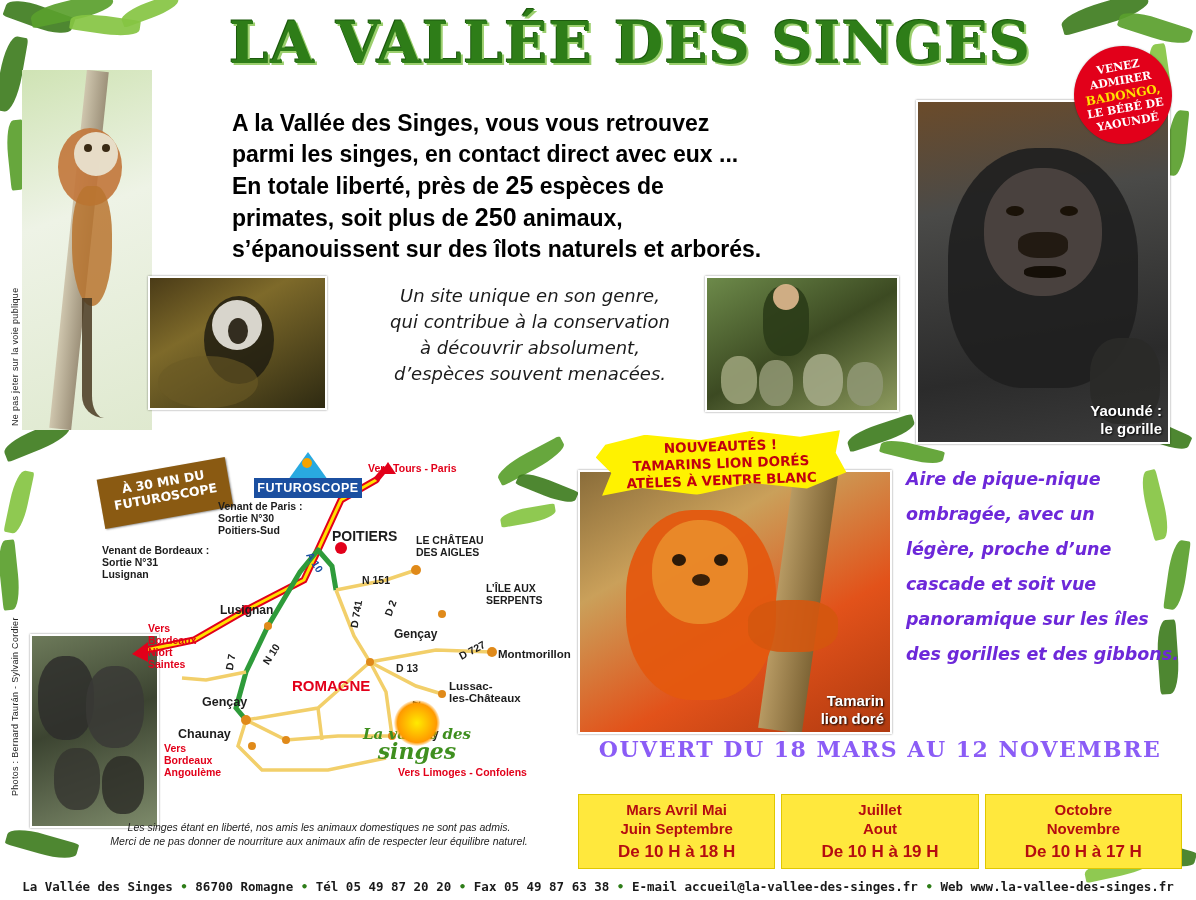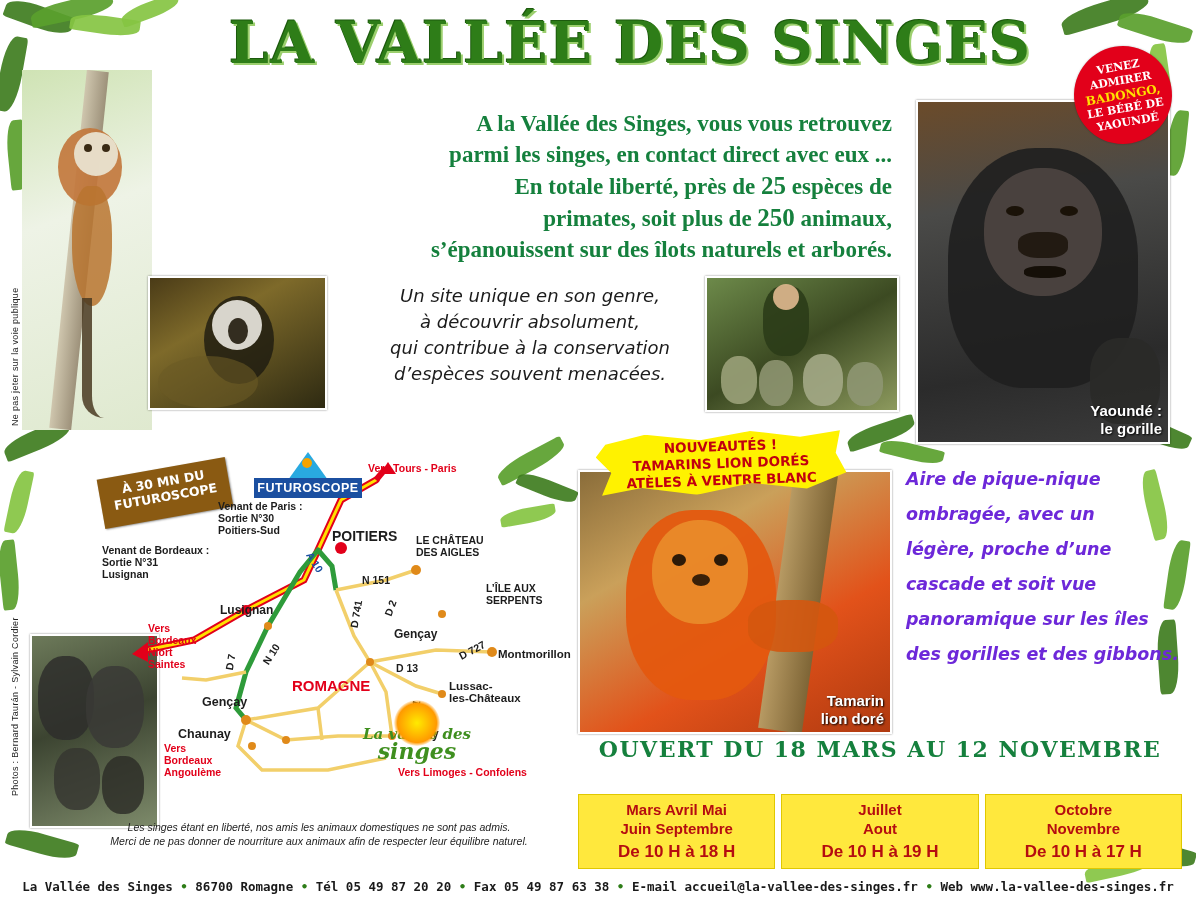--- a/index.html
+++ b/index.html
@@ -44,23 +44,23 @@
     font-size:57px;
     letter-spacing:1px;
     color:#2e7d18;
     text-shadow:2px 2px 0 #9ccf6e, -1px -1px 0 #1c5a0d;
     line-height:1;
   }
 
   
   .intro{
     position:absolute;left:232px;top:108px;width:660px;
-    text-align:right;
-    color:#15803d;
-    font-family:Liberation Serif, serif;
+    text-align:left;
+    color:#000000;
+    font-family:Liberation Sans, sans-serif;
     font-size:23px;
     line-height:31px;
     font-weight:600;
   }
   .intro b{font-weight:bold;}
   .intro .num{font-weight:bold;font-size:25px;}
 
   
   .subtext{
     position:absolute;left:340px;top:283px;width:380px;
@@ -125,21 +125,21 @@
     font-family:"DejaVu Sans", sans-serif;
     font-size:17.5px;line-height:35px;font-weight:600;
     font-style:italic;
   }
 
   
   .hours{
     position:absolute;left:578px;top:736px;width:604px;height:110px;
   }
   .hours-title{
-    text-align:center;color:#15803d;font-weight:bold;
+    text-align:center;color:#8b5cf6;font-weight:bold;
     font-family:"DejaVu Serif", serif;
     font-size:22px;letter-spacing:1.5px;margin-bottom:6px;
   }
   .hours-row{display:flex;gap:6px;margin-top:32px;}
   .hours-cell{
     flex:1;background:#ffe83d;border:1px solid #e0c800;
     text-align:center;padding:5px 2px 6px;
   }
   .hours-cell .m{color:#b50d10;font-weight:bold;font-size:15px;line-height:19px;}
   .hours-cell .h{color:#b50d10;font-weight:bold;font-size:17px;margin-top:4px;}
@@ -253,22 +253,22 @@
       <span>En totale liberté, près de </span><span class="num">25</span><span> espèces de</span>
     </div>
     <div>
       <span>primates, soit plus de </span><span class="num">250</span><span> animaux,</span>
     </div>
     <div><span>s’épanouissent sur des îlots naturels et arborés.</span></div>
   </div>
 
   <div class="subtext">
     <div>Un site unique en son genre,</div>
+    <div>qui contribue à la conservation</div>
     <div>à découvrir absolument,</div>
-    <div>qui contribue à la conservation</div>
     <div>d’espèces souvent menacées.</div>
   </div>
 
   <div class="photo ph-monkey-tree">
 
     <div style="position:absolute;left:46px;top:0;width:22px;height:360px;background:linear-gradient(90deg,#cfc6ae,#9d917a);transform:rotate(6deg);"></div>
     <div class="blob" style="left:36px;top:58px;width:64px;height:78px;background:#c2763a;opacity:.9;"></div>
     <div class="blob" style="left:50px;top:116px;width:40px;height:120px;background:#b8742f;opacity:.85;border-radius:40% 40% 50% 50%;"></div>
     <div class="blob" style="left:52px;top:62px;width:44px;height:44px;background:#e9e2cf;opacity:.95;"></div>
     <div class="blob" style="left:62px;top:74px;width:8px;height:8px;background:#3a2a14;opacity:1;"></div>

